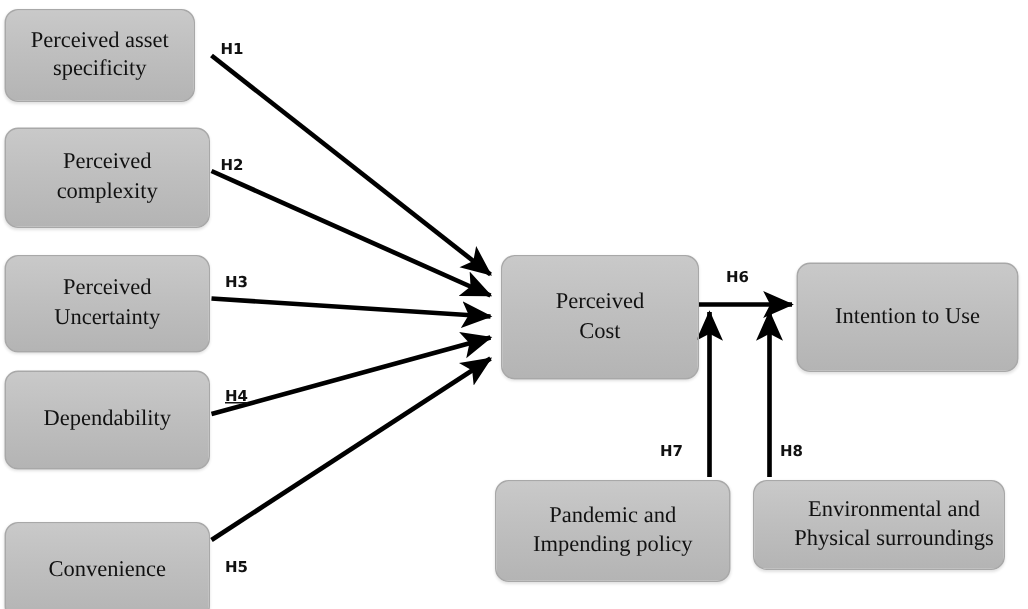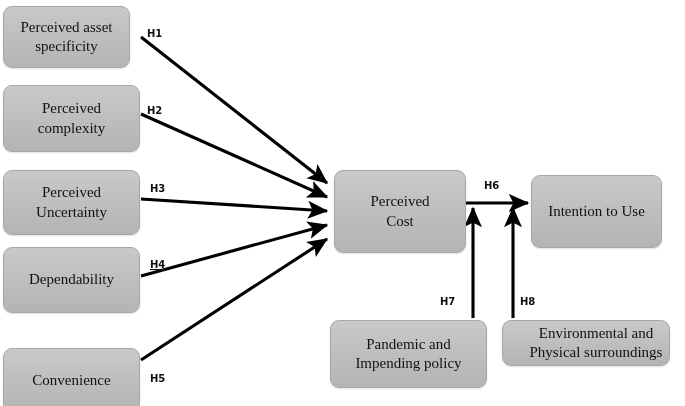--- a/index.html
+++ b/index.html
@@ -116,34 +116,34 @@
     </span>
   </div>
 
   <div class="node" style="left:334px; top:170px; width:132px; height:83px;">
     <span>
       <span>Perceived</span>
       <span>Cost</span>
     </span>
   </div>
 
-  <div class="node" style="left:531px; top:175px; width:131px; height:73px;">
+  <div class="node" style="left:531px; top:175px; width:148px; height:73px;">
     <span>
       <span>Intention to Use</span>
     </span>
   </div>
 
   <div class="node" style="left:330px; top:320px; width:157px; height:68px;">
     <span>
       <span>Pandemic and</span>
       <span>Impending policy</span>
     </span>
   </div>
 
-  <div class="node" style="left:502px; top:320px; width:168px; height:46px;padding-left:26px;">
+  <div class="node" style="left:502px; top:320px; width:168px; height:60px;padding-left:26px;">
     <span>
       <span>Environmental and</span>
       <span>Physical surroundings</span>
     </span>
   </div>
 
   <div class="hlabel" style="left:147px; top:28px;">H1</div>
   <div class="hlabel" style="left:147px; top:105px;">H2</div>
   <div class="hlabel" style="left:150px; top:183px;">H3</div>
   <div class="hlabel" style="left:150px; top:259px;text-decoration:underline;">H4</div>

